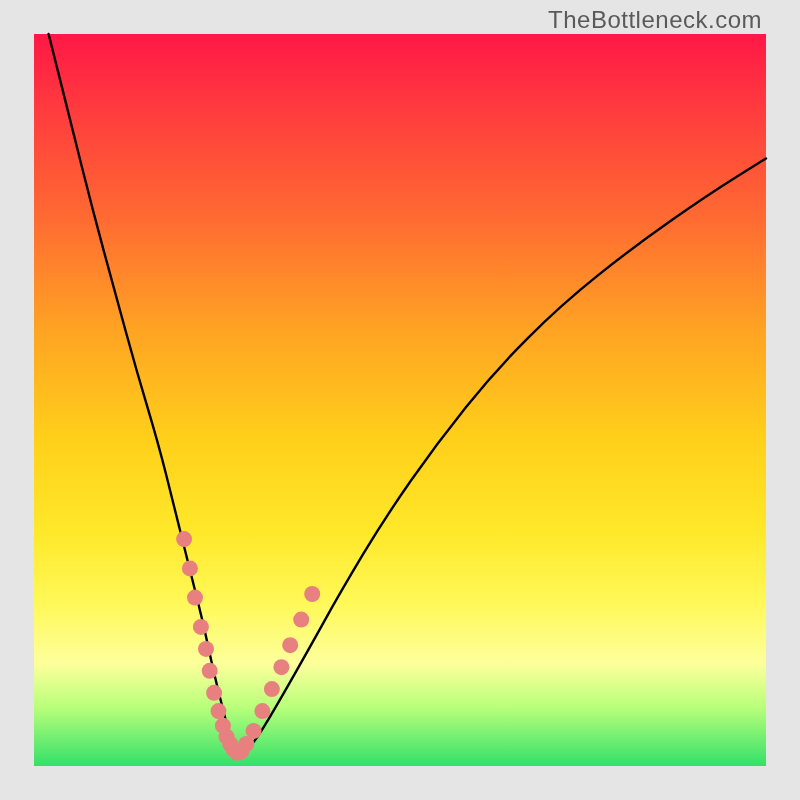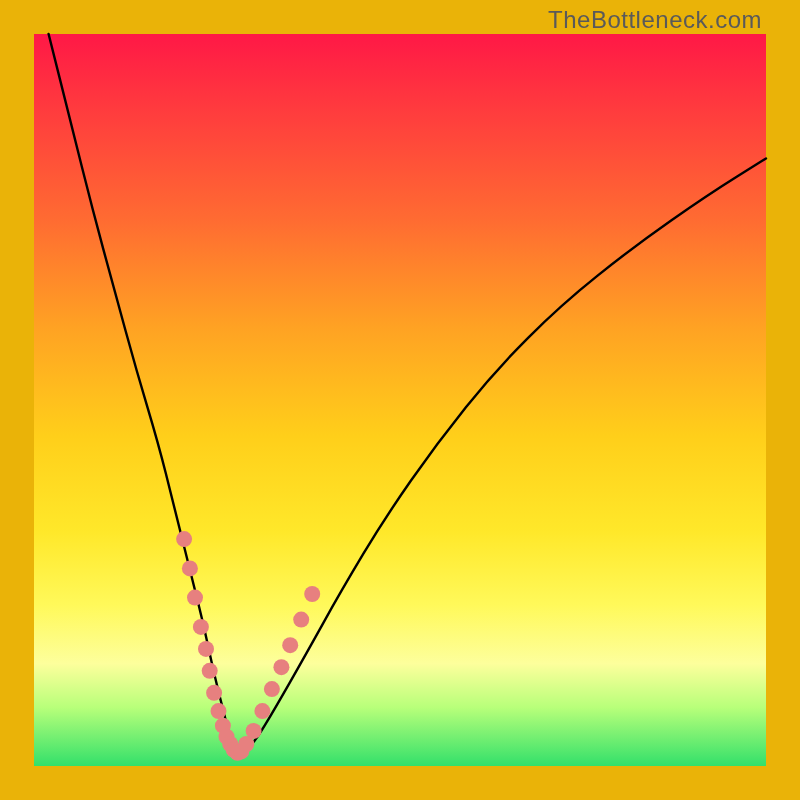--- a/index.html
+++ b/index.html
@@ -8,21 +8,21 @@
     width: 800px;
     height: 800px;
     overflow: hidden;
     background: #000;
     font-family: Arial, Helvetica, sans-serif;
   }
   .frame {
     position: relative;
     width: 800px;
     height: 800px;
-    background: #eab308;
+    background: #e5e5e5;
   }
   .plot-area {
     position: absolute;
     left: 34px;
     top: 34px;
     width: 732px;
     height: 732px;
     
     background: linear-gradient(
       to bottom,

